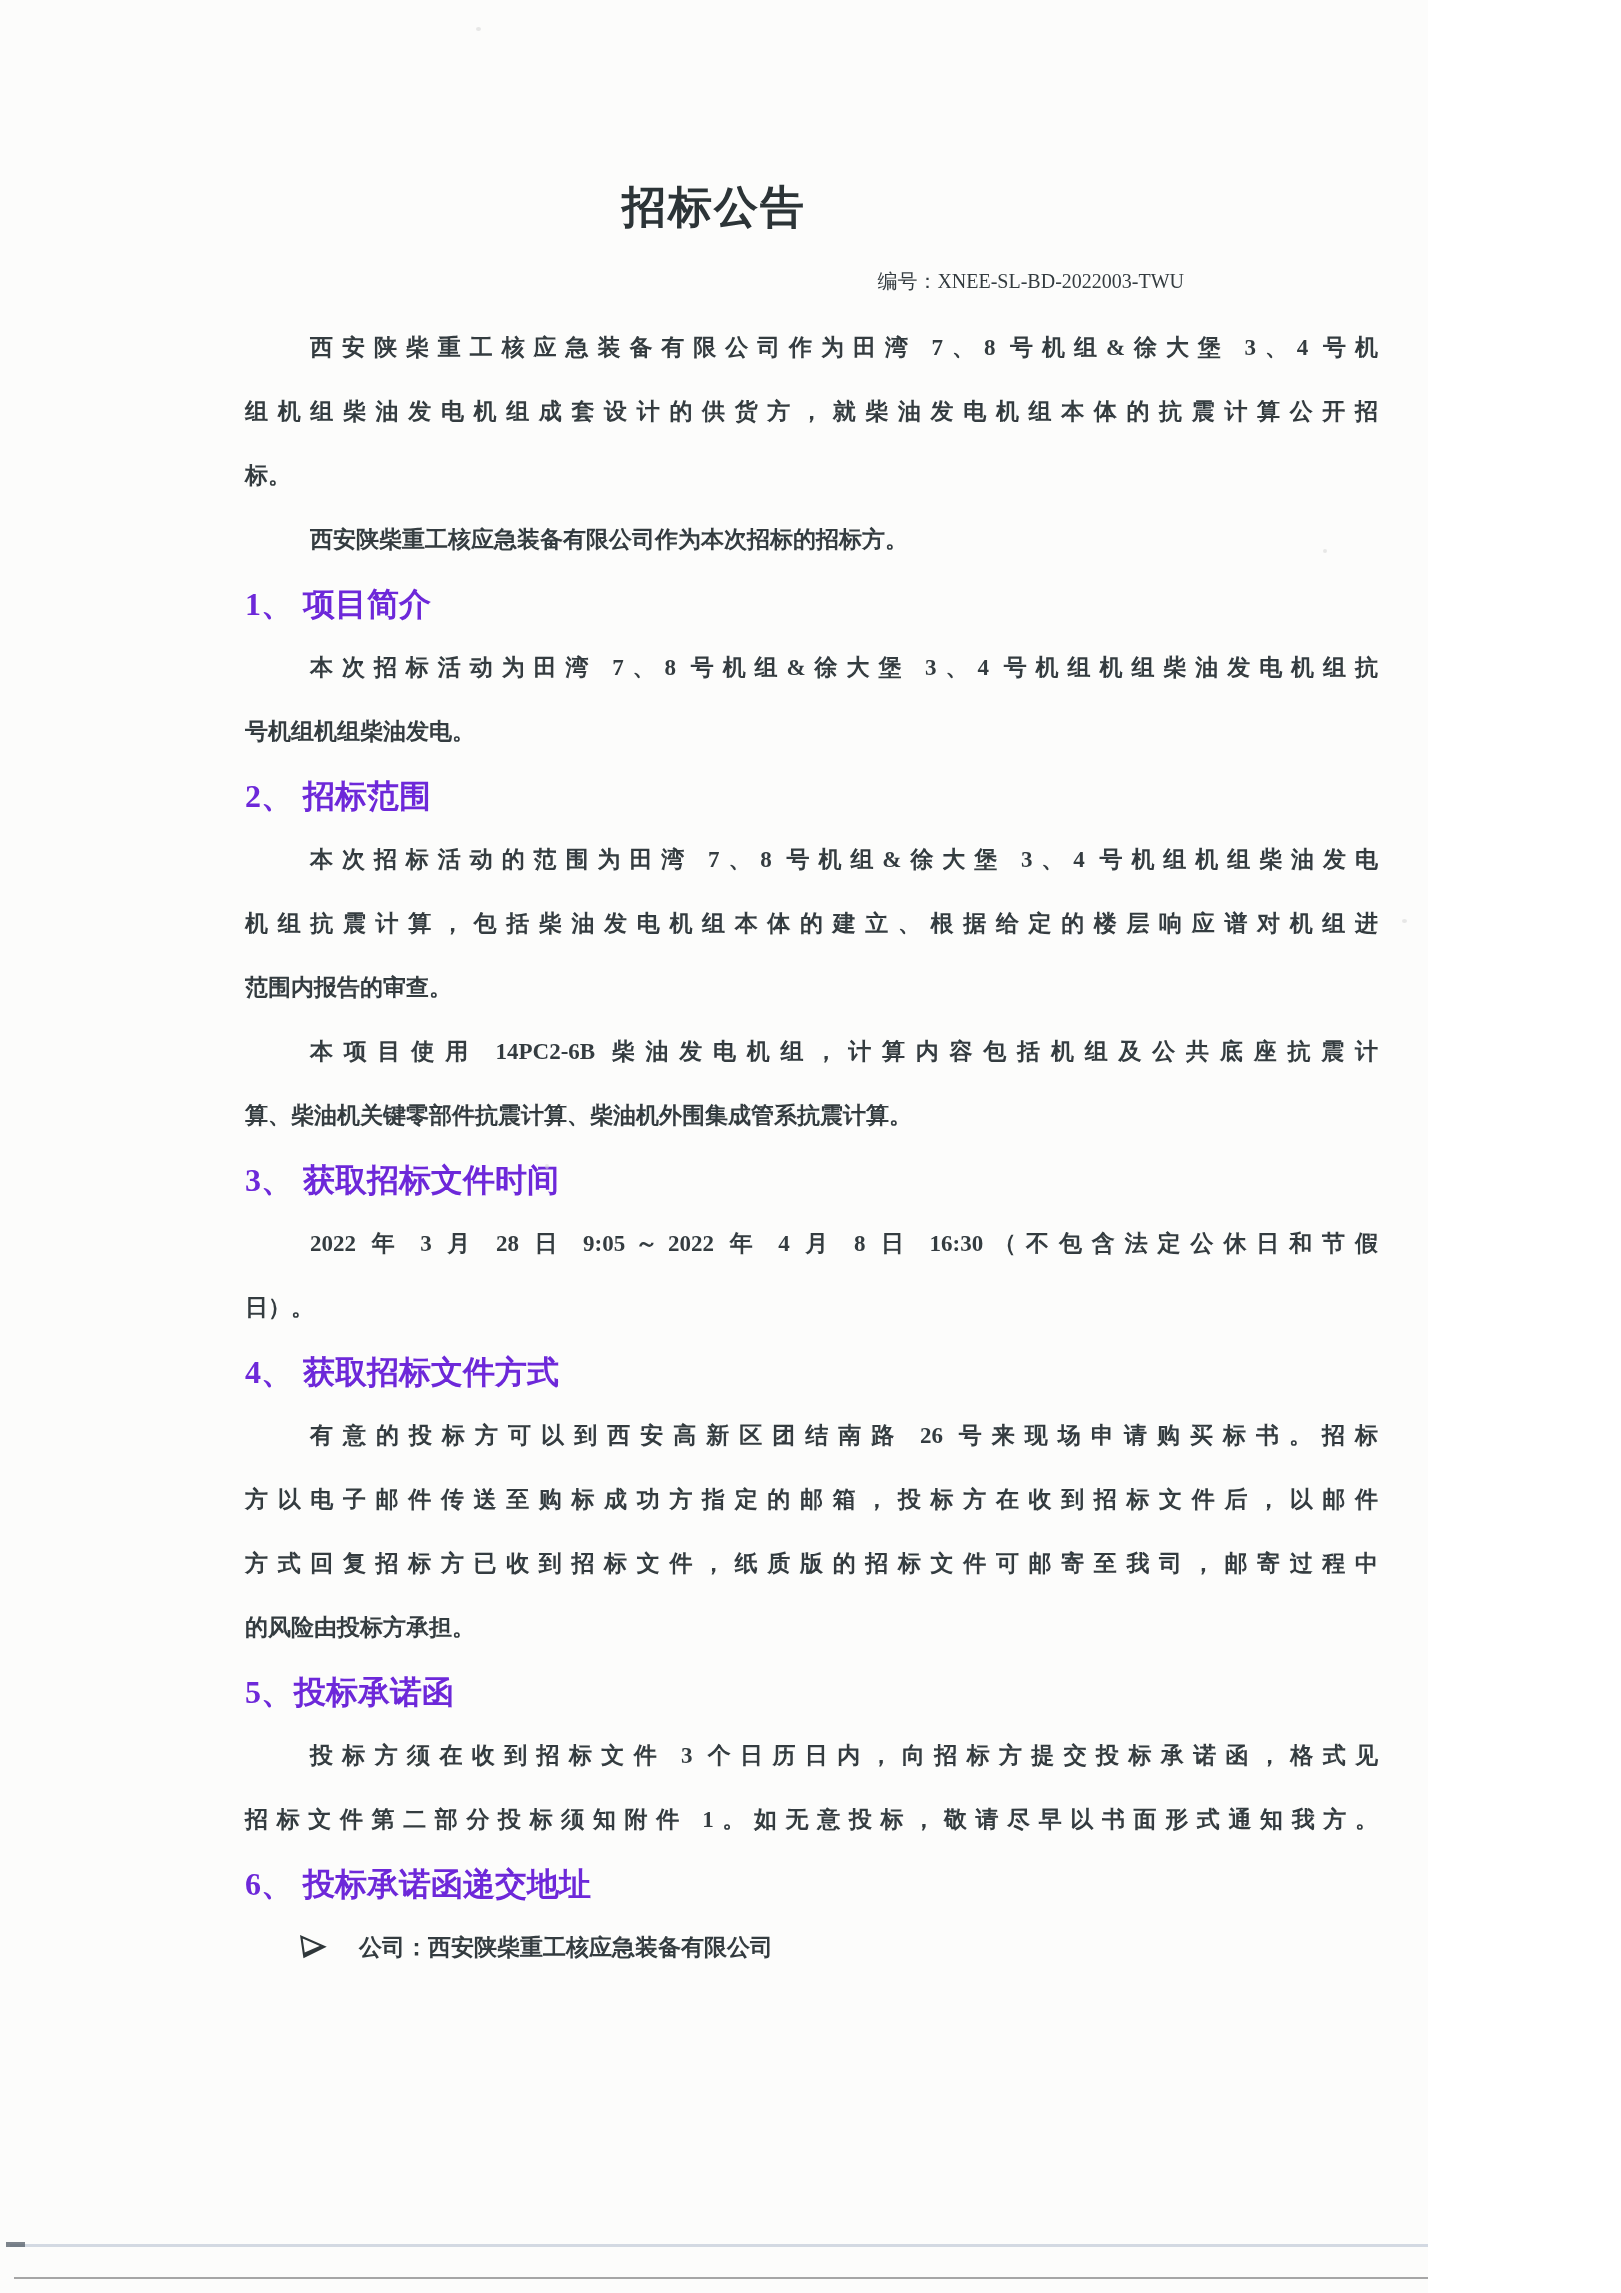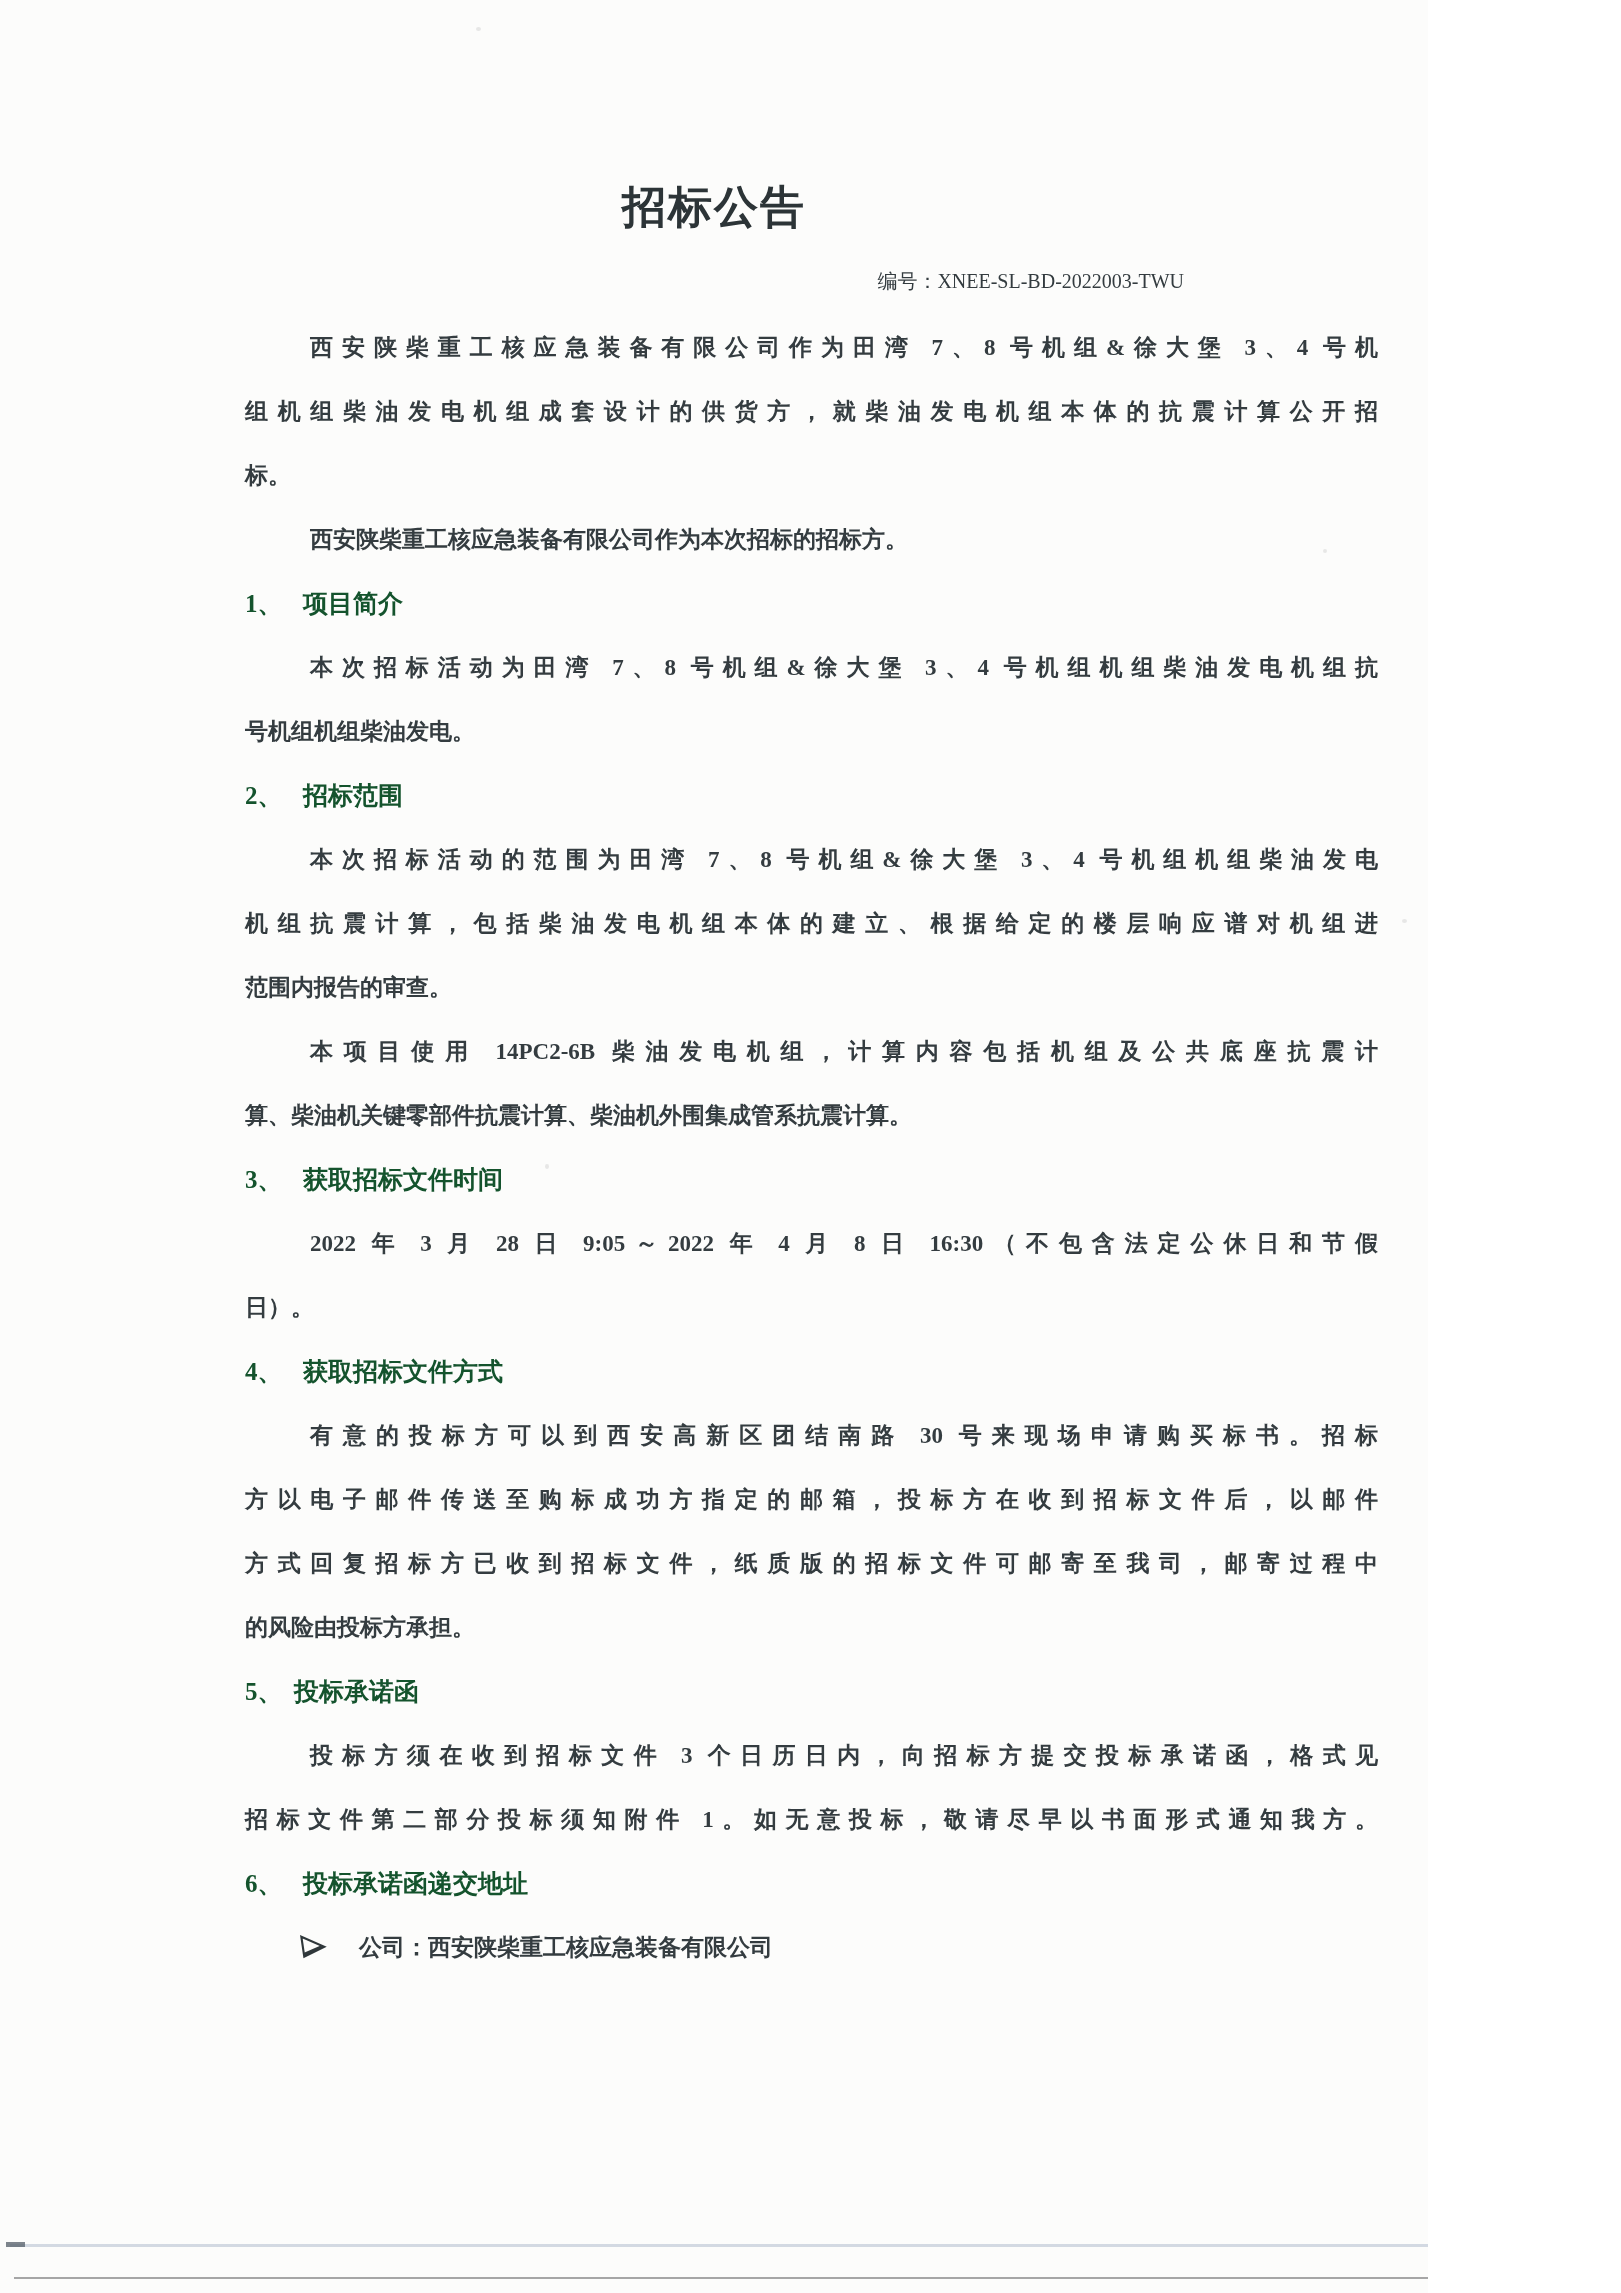--- a/index.html
+++ b/index.html
@@ -54,23 +54,23 @@
     font-weight: bold;
   }
   .ln.j {
     text-align: justify;
     text-align-last: justify;
   }
   .ln.indent {
     padding-left: 65px;
   }
   .ln.hd {
-    font-size: 25px;
+    font-size: 32px;
     font-weight: bold;
-    color: #14532d;
+    color: #6d28d9;
   }
   .ln.hd .num {
     display: inline-block;
     width: 58px;
   }
   .ln.hd.tight .num {
     width: 49px;
   }
   .ln.bullet {
     padding-left: 53px;
@@ -147,21 +147,21 @@
       <div class="ln hd"><span class="num">2、</span><span>招标范围</span></div>
       <div class="ln indent j">本次招标活动的范围为田湾 7、8 号机组&amp;徐大堡 3、4 号机组机组柴油发电</div>
       <div class="ln j">机组抗震计算，包括柴油发电机组本体的建立、根据给定的楼层响应谱对机组进</div>
       <div class="ln">范围内报告的审查。</div>
       <div class="ln indent j">本项目使用 14PC2-6B 柴油发电机组，计算内容包括机组及公共底座抗震计</div>
       <div class="ln">算、柴油机关键零部件抗震计算、柴油机外围集成管系抗震计算。</div>
       <div class="ln hd"><span class="num">3、</span><span>获取招标文件时间</span></div>
       <div class="ln indent j">2022 年 3 月 28 日 9:05～2022 年 4 月 8 日 16:30（不包含法定公休日和节假</div>
       <div class="ln">日）。</div>
       <div class="ln hd"><span class="num">4、</span><span>获取招标文件方式</span></div>
-      <div class="ln indent j">有意的投标方可以到西安高新区团结南路 30 号来现场申请购买标书。招标</div>
+      <div class="ln indent j">有意的投标方可以到西安高新区团结南路 26 号来现场申请购买标书。招标</div>
       <div class="ln j">方以电子邮件传送至购标成功方指定的邮箱，投标方在收到招标文件后，以邮件</div>
       <div class="ln j">方式回复招标方已收到招标文件，纸质版的招标文件可邮寄至我司，邮寄过程中</div>
       <div class="ln">的风险由投标方承担。</div>
       <div class="ln hd tight"><span class="num">5、</span><span>投标承诺函</span></div>
       <div class="ln indent j">投标方须在收到招标文件 3 个日历日内，向招标方提交投标承诺函，格式见</div>
       <div class="ln j">招标文件第二部分投标须知附件 1。如无意投标，敬请尽早以书面形式通知我方。</div>
       <div class="ln hd"><span class="num">6、</span><span>投标承诺函递交地址</span></div>
       <div class="ln bullet"><span class="mark"><svg width="29" height="23.5" viewBox="0 0 24 20" xmlns="http://www.w3.org/2000/svg">
             <path d="M2.5 1.5 L22 10 L5 18.5 Z" fill="none" stroke="#2f373a" stroke-width="1.8"></path>
             <path d="M22 10 L5 18.5 L3.8 15.6 L18.5 9.2 Z" fill="#2f373a"></path>

